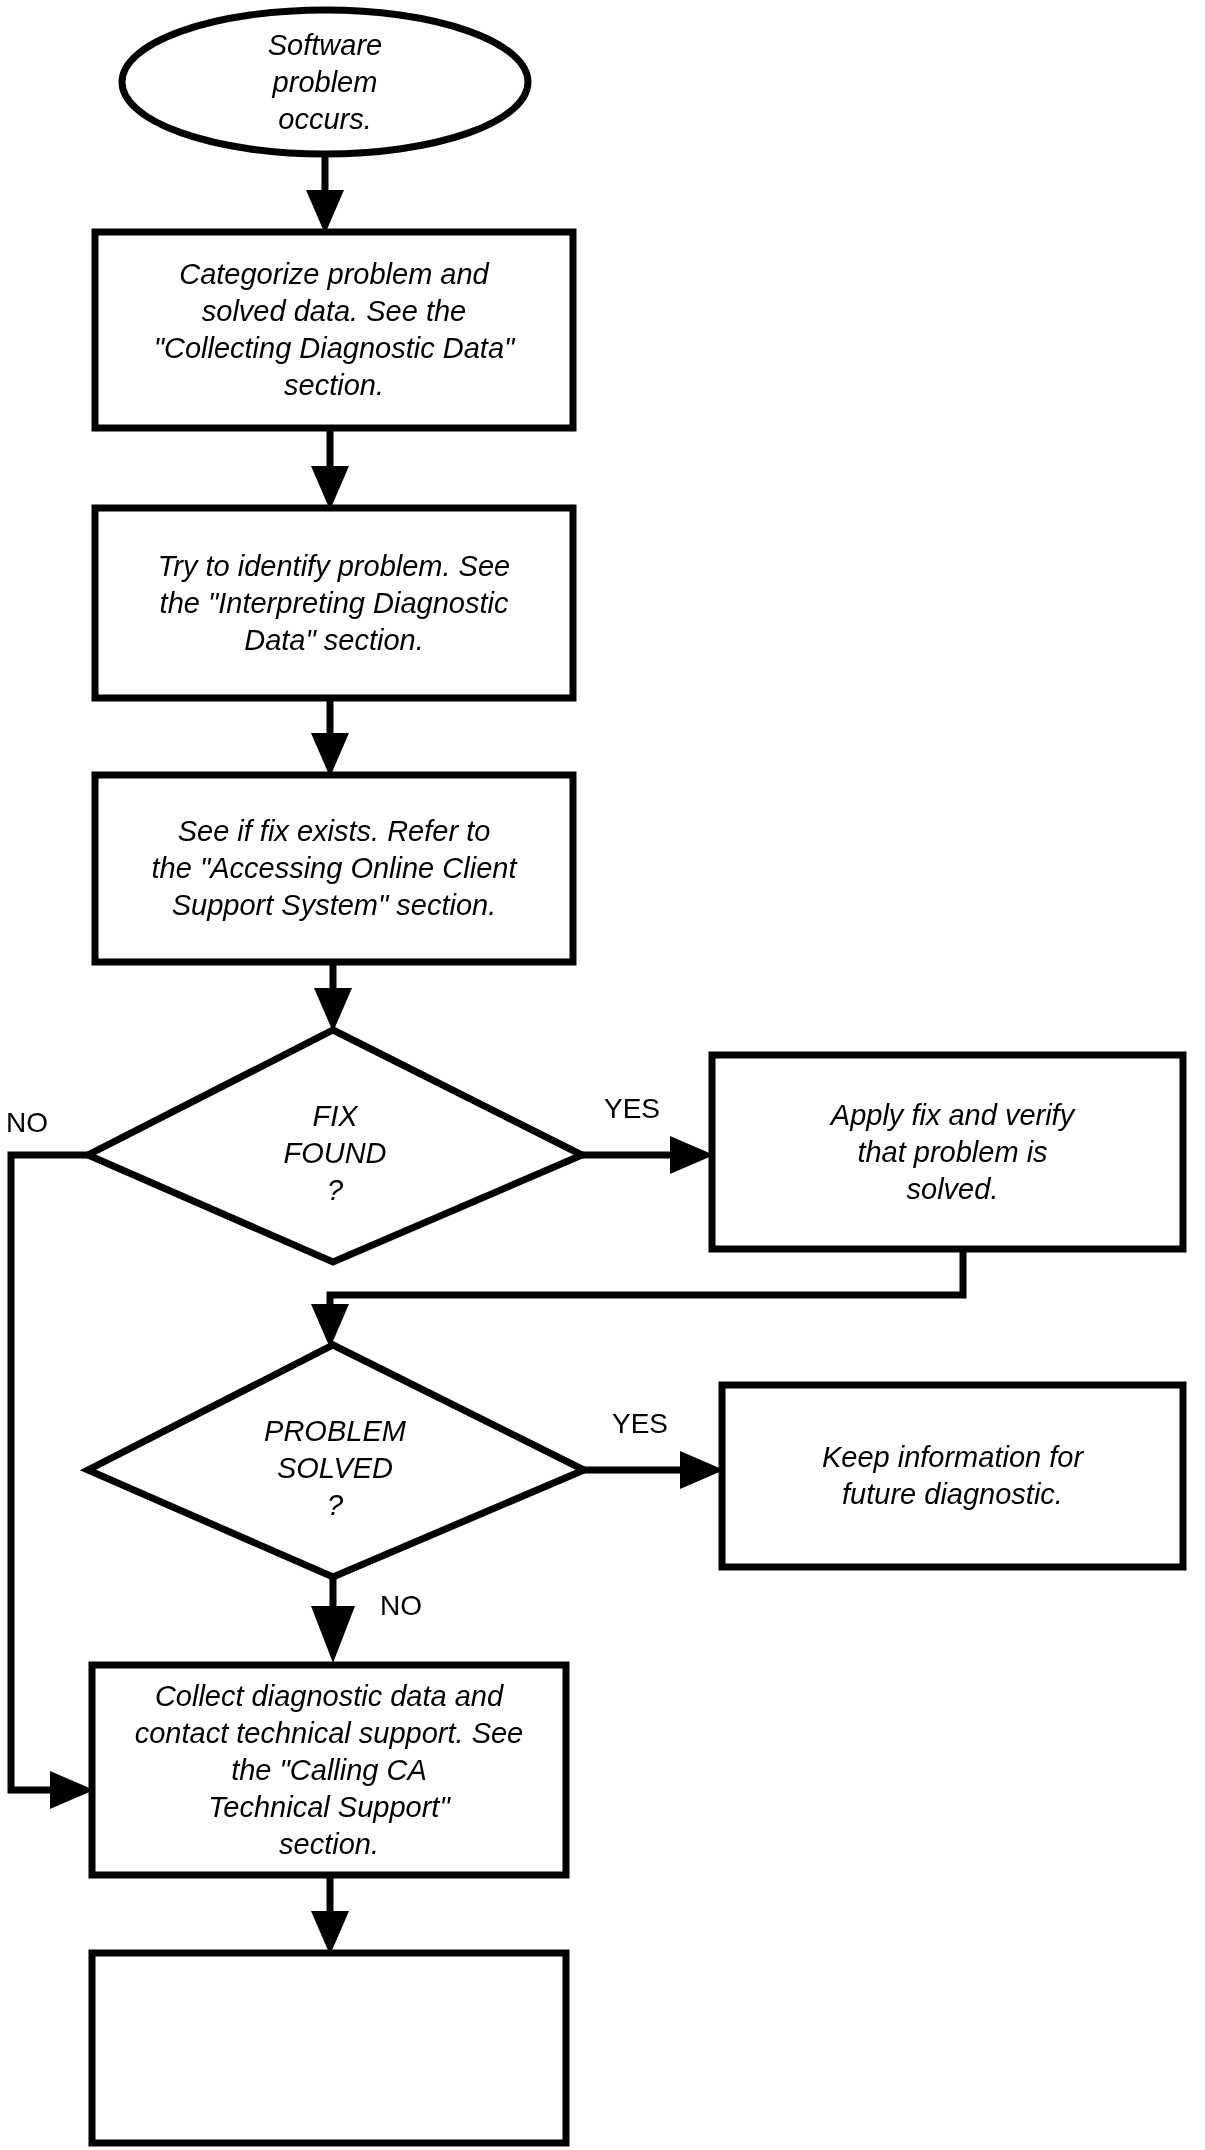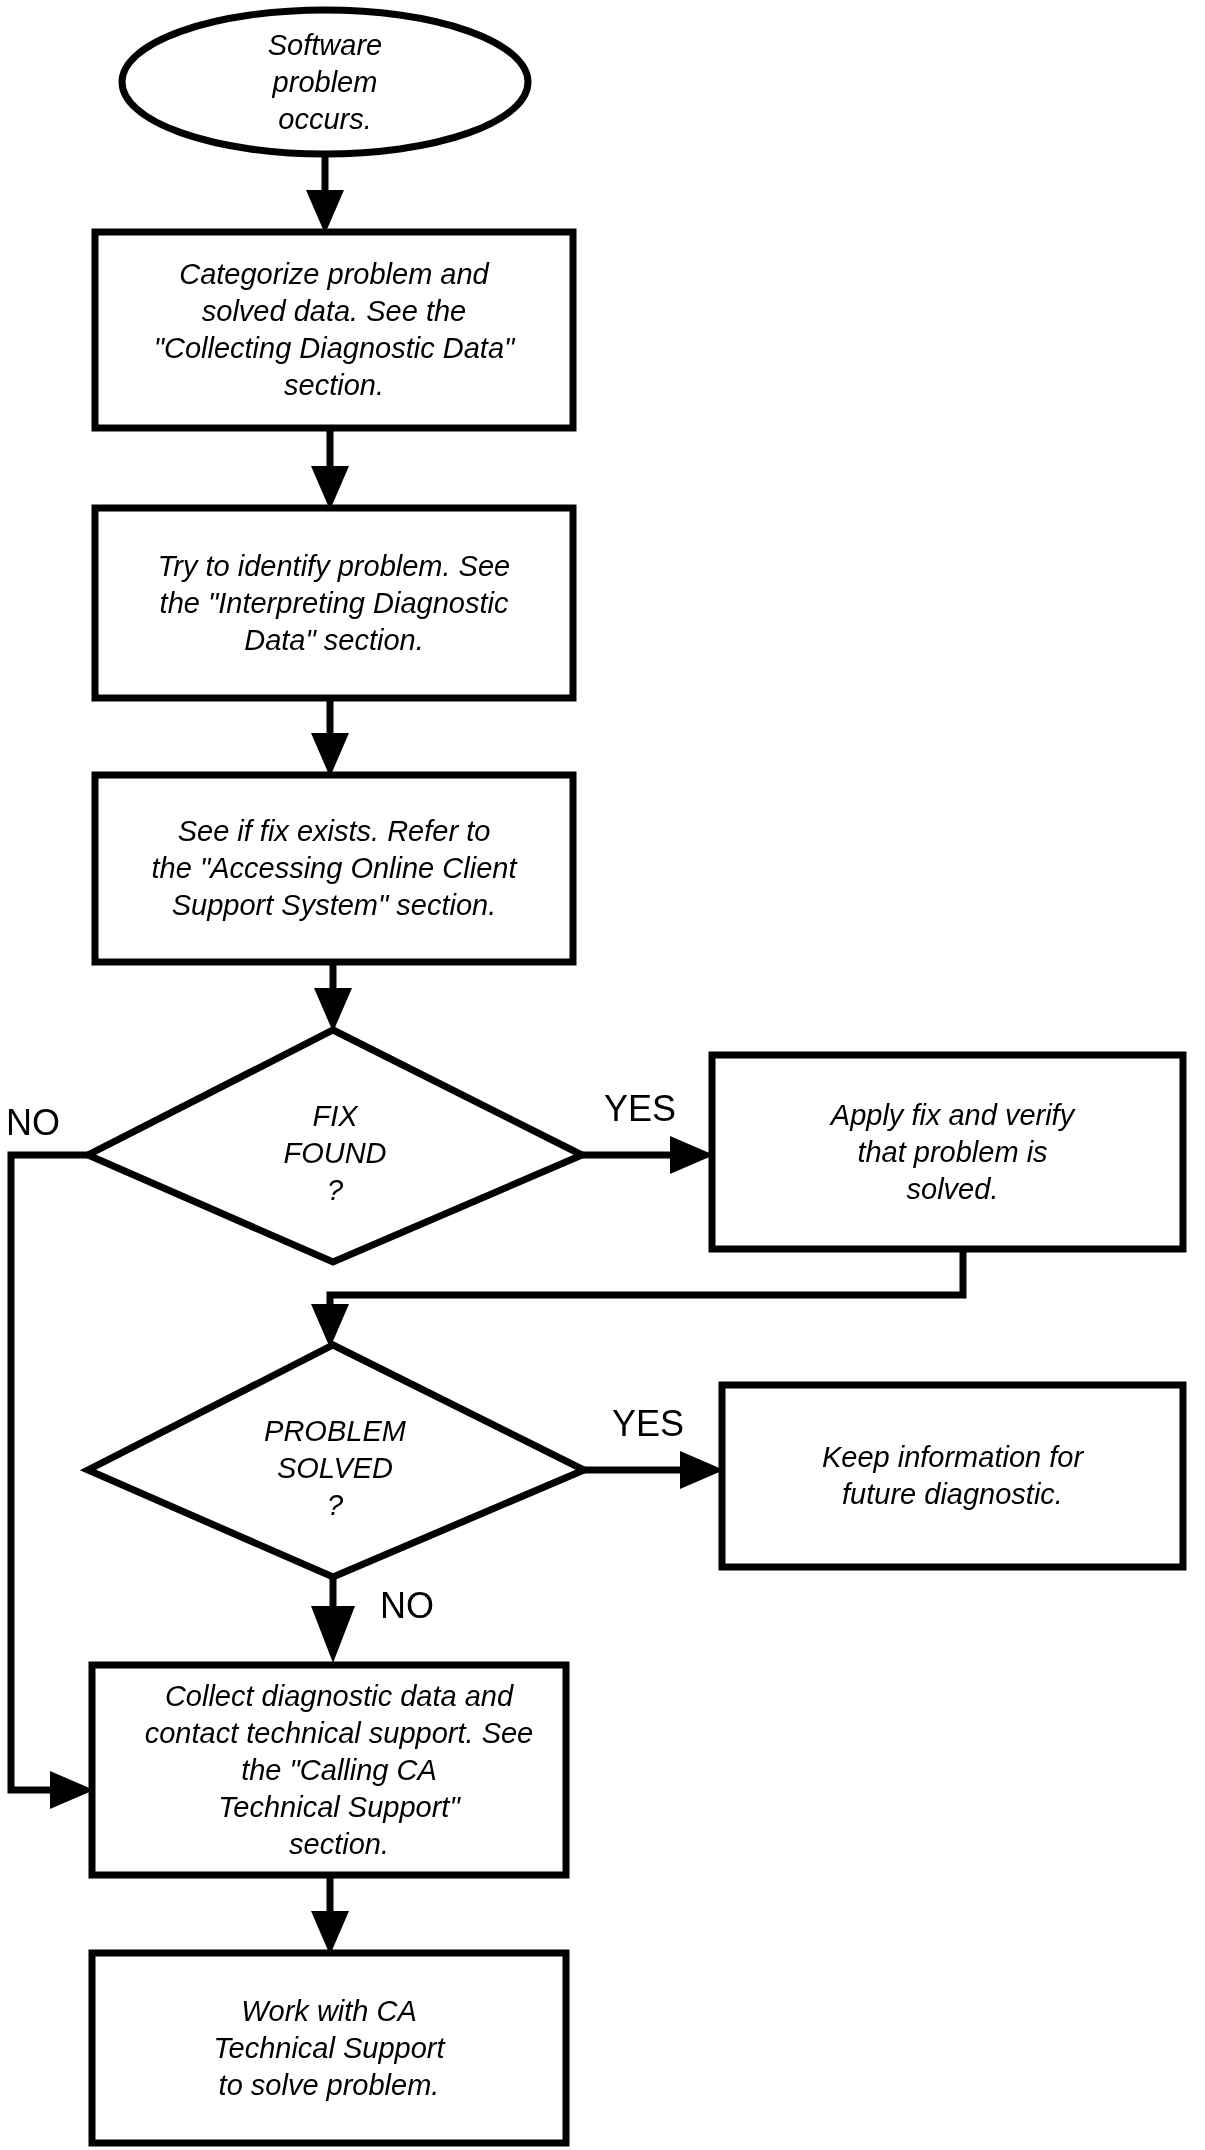--- a/index.html
+++ b/index.html
@@ -51,21 +51,21 @@
     font-size: 29px;
     line-height: 37px;
     white-space: pre-line;
     pointer-events: none;
     font-style: italic;
   }
   .edge-label {
     position: absolute;
     color: #000000;
     font-family: "Liberation Sans", sans-serif;
-    font-size: 36px;
+    font-size: 28px;
     line-height: 32px;
     white-space: nowrap;
   }
 </style>
 </head>
 <body>
 
 <div id="flowchart-root">
 
   <svg class="chart-layer" viewBox="0 0 1205 2150" xmlns="http://www.w3.org/2000/svg">
@@ -146,29 +146,26 @@
 that problem is
 solved.</div>
 
   <div class="node-text" style="left:195px; top:1398px; width:280px; height:140px;">PROBLEM
 SOLVED
 ?</div>
 
   <div class="node-text" style="left:722px; top:1385px; width:461px; height:182px;">Keep information for
 future diagnostic.</div>
 
-  <div class="node-text" style="left:102px; top:1665px; width:474px; height:210px;">Collect diagnostic data and
+  <div class="node-text" style="left:92px; top:1665px; width:474px; height:210px;">Collect diagnostic data and
 contact technical support. See
 the "Calling CA
       Technical Support"
 section.</div>
 
-  <div class="node-text" style="left:92px; top:1953px; width:474px; height:190px;">Work with CA
-Technical Support
-to solve problem.</div>
 
   <div class="edge-label" style="left:6px; top:1107px;">NO</div>
 
   <div class="edge-label" style="left:604px; top:1093px;">YES</div>
 
   <div class="edge-label" style="left:612px; top:1408px;">YES</div>
 
   <div class="edge-label" style="left:380px; top:1590px;">NO</div>
 
 </div>

